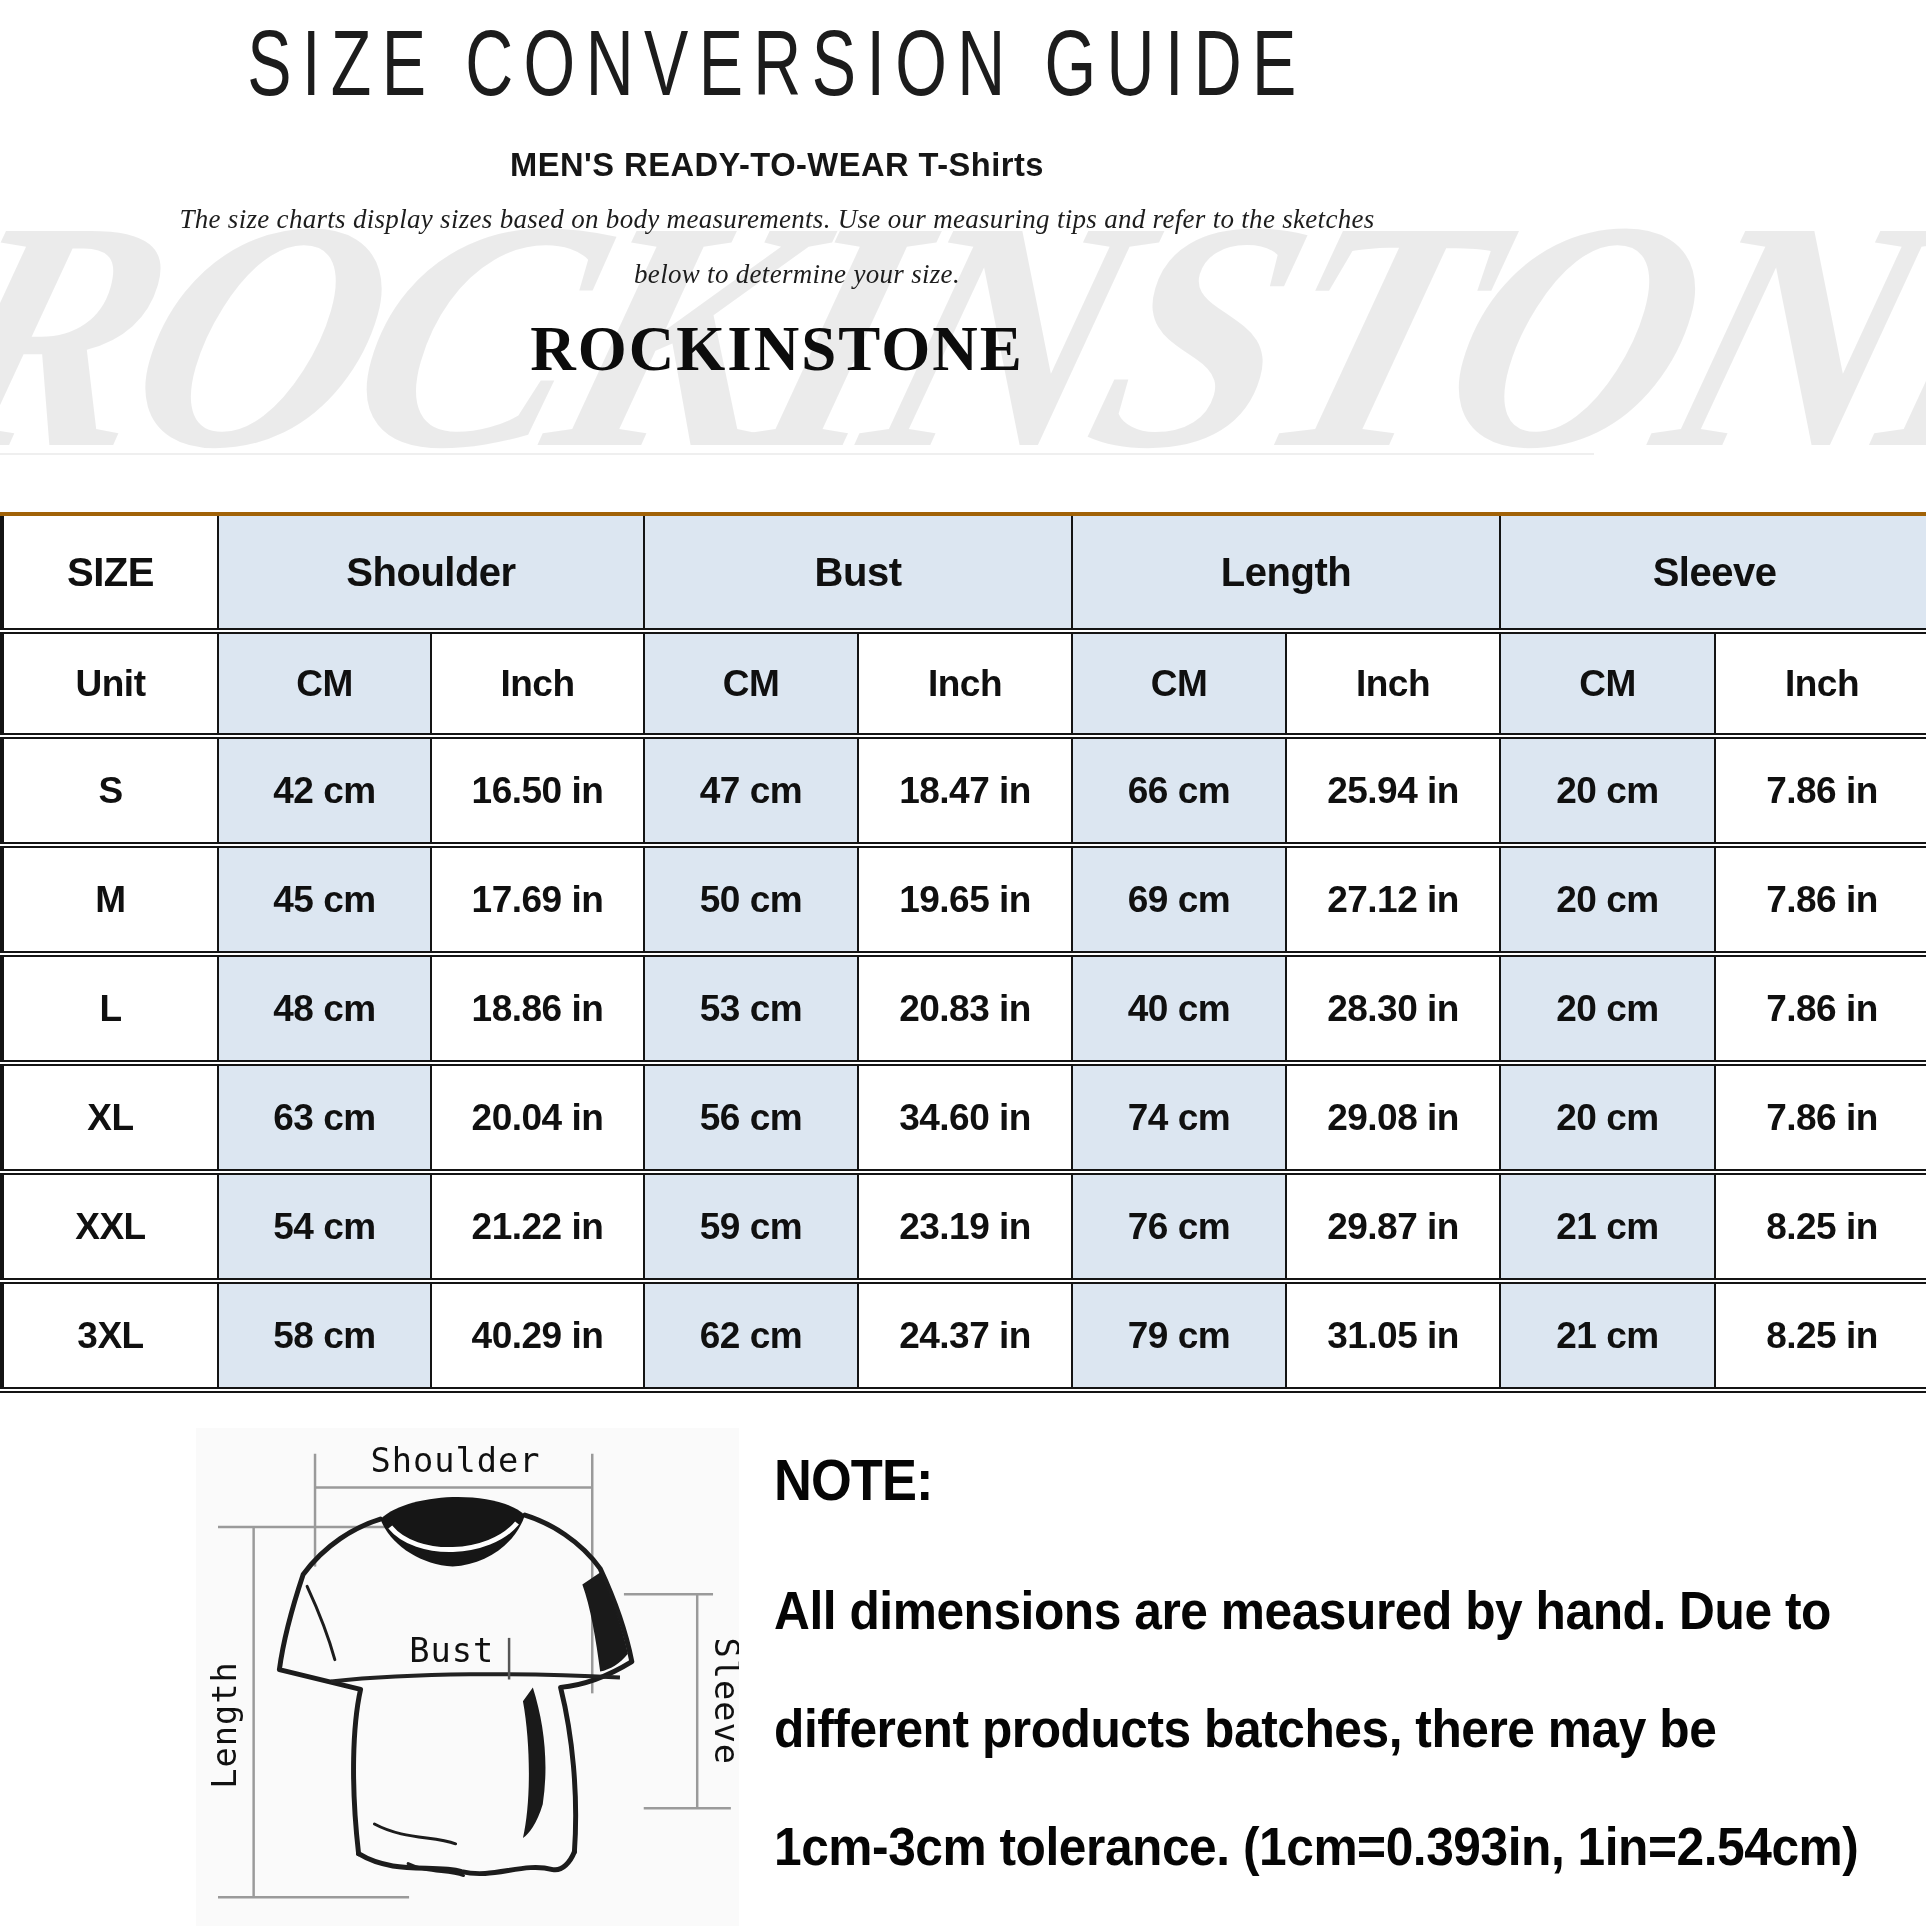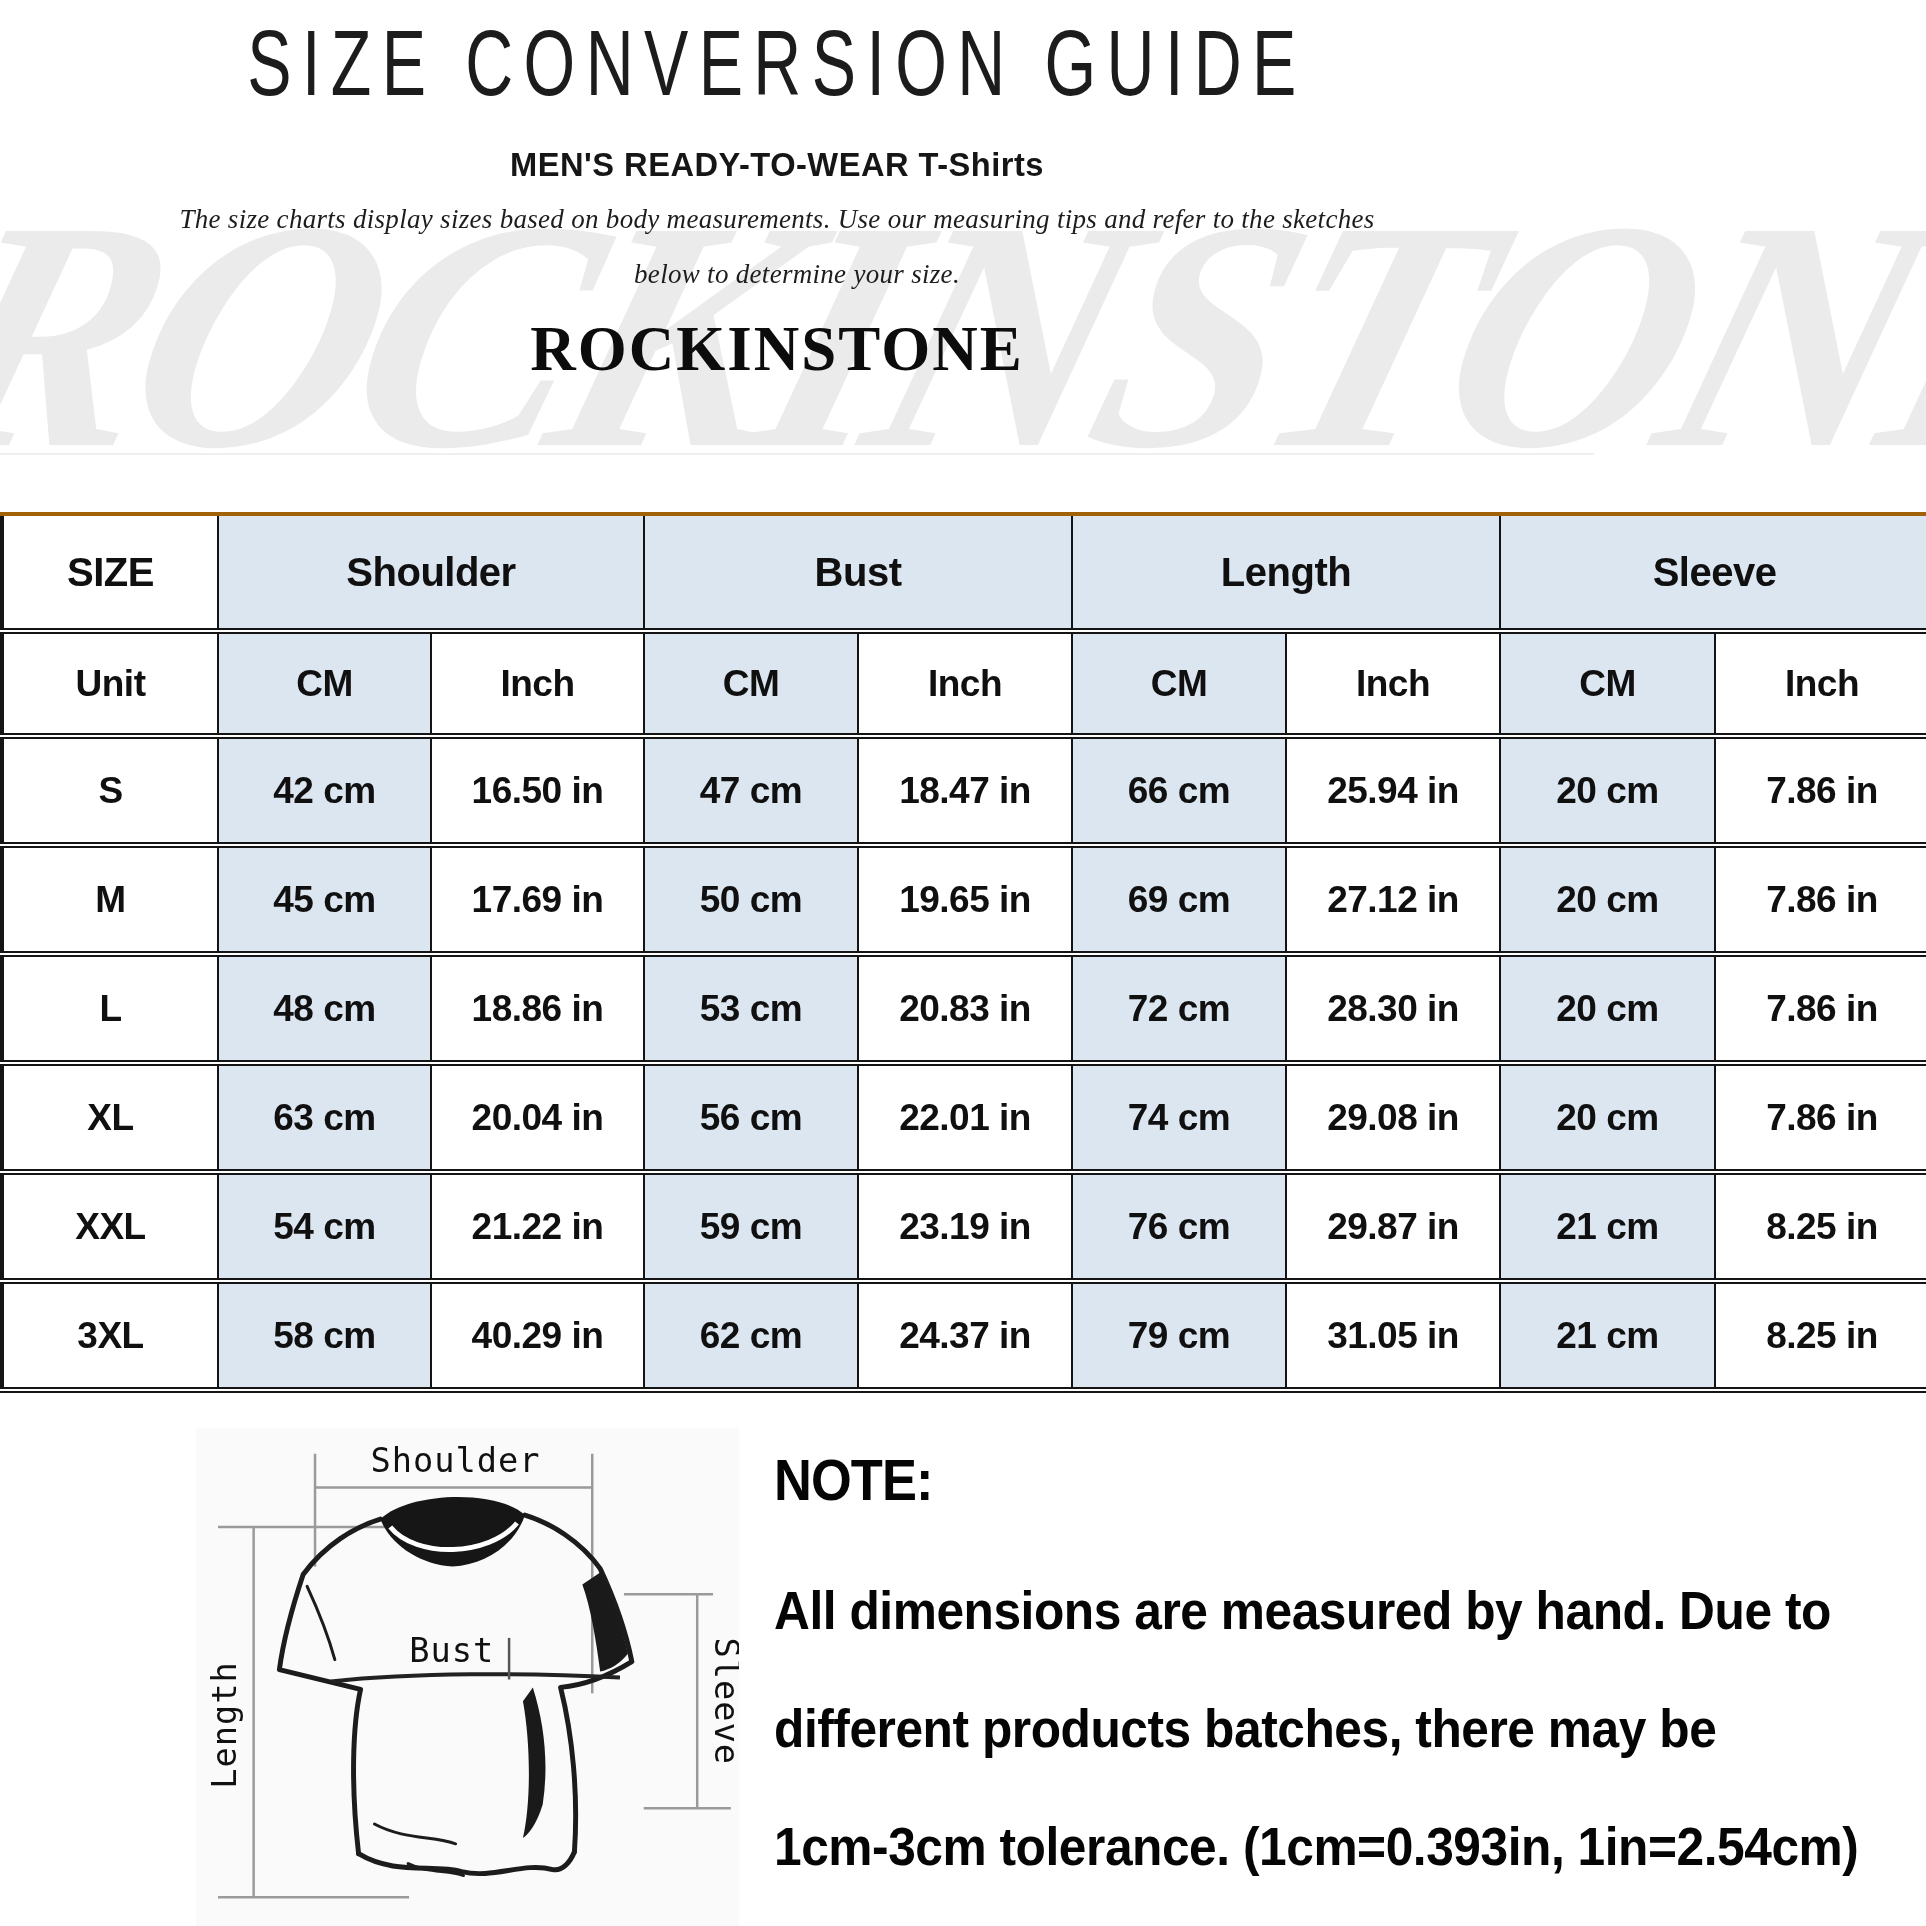--- a/index.html
+++ b/index.html
@@ -137,31 +137,31 @@
     <td>27.12 in</td>
     <td class="blue">20 cm</td>
     <td>7.86 in</td>
   </tr>
   <tr class="drow">
     <td>L</td>
     <td class="blue">48 cm</td>
     <td>18.86 in</td>
     <td class="blue">53 cm</td>
     <td>20.83 in</td>
-    <td class="blue">72 cm</td>
+    <td class="blue">40 cm</td>
     <td>28.30 in</td>
     <td class="blue">20 cm</td>
     <td>7.86 in</td>
   </tr>
   <tr class="drow">
     <td>XL</td>
     <td class="blue">63 cm</td>
     <td>20.04 in</td>
     <td class="blue">56 cm</td>
-    <td>22.01 in</td>
+    <td>34.60 in</td>
     <td class="blue">74 cm</td>
     <td>29.08 in</td>
     <td class="blue">20 cm</td>
     <td>7.86 in</td>
   </tr>
   <tr class="drow">
     <td>XXL</td>
     <td class="blue">54 cm</td>
     <td>21.22 in</td>
     <td class="blue">59 cm</td>

